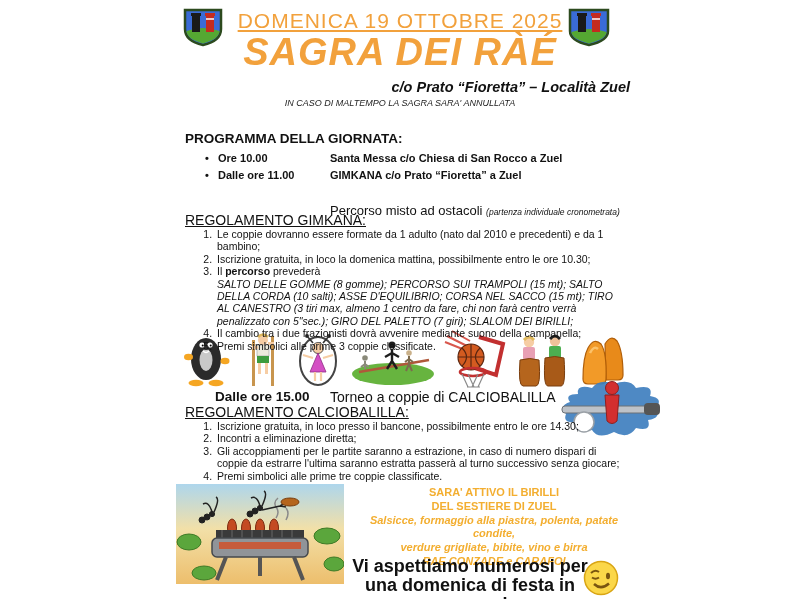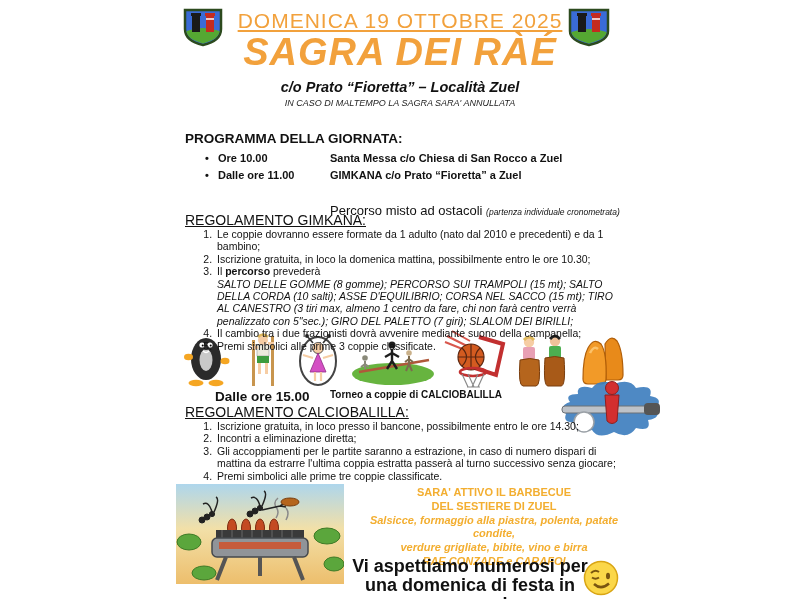--- a/index.html
+++ b/index.html
@@ -5,21 +5,21 @@
   html,body{margin:0;padding:0;background:#fff;}
   .page{position:relative;width:800px;height:600px;background:#ffffff;overflow:hidden;
         font-family:"Liberation Sans",sans-serif;color:#111;}
   .abs{position:absolute;}
   .b{font-weight:bold;} .i{font-style:italic;}
 
   .date-line{left:170px;top:9px;width:460px;text-align:center;font-size:21px;font-weight:normal;
              color:#F2A13C;text-decoration:underline;letter-spacing:1px;}
   .main-title{left:170px;top:31px;width:460px;text-align:center;font-size:38px;font-weight:bold;
               font-style:italic;color:#F2A13C;letter-spacing:1px;}
-  .location-line{left:170px;top:79px;width:460px;text-align:center;font-size:14.5px;
+  .location-line{left:170px;top:79px;width:460px;text-align:right;font-size:14.5px;
                  font-weight:bold;font-style:italic;color:#111;}
   .weather-note{left:170px;top:98px;width:460px;text-align:center;font-size:9px;
                 font-weight:normal;font-style:italic;color:#222;}
   .crest{width:44px;height:40px;top:7px;}
   .crest.left{left:181px;} .crest.right{left:567px;}
 
   .prog-head{left:185px;top:131px;font-size:13.5px;font-weight:bold;}
   .prog-row{left:205px;font-size:11px;font-weight:bold;display:flex;}
   .prog-row .bullet{width:13px;}
   .prog-row .bullet::before{content:"\2022";}
@@ -30,21 +30,21 @@
   .rule-head{font-size:14px;font-weight:normal;text-decoration:underline;left:185px;}
   ol.rules{margin:0;padding:0 0 0 17px;width:412px;font-size:10.5px;line-height:12.4px;}
   ol.rules li{margin:0;padding-left:2px;}
   .rule-detail{font-style:italic;}
 
   .clip-row{left:182px;top:330px;width:448px;height:58px;display:flex;
             justify-content:space-between;align-items:center;}
   .clip-row svg{display:block;}
 
   .aft-time{left:215px;top:389px;font-size:13.5px;font-weight:bold;}
-  .aft-event{left:330px;top:389px;font-size:10px;font-weight:bold;}
+  .aft-event{left:330px;top:389px;font-size:14px;font-weight:normal;}
 
   .gimkana-list{left:198px;top:228px;}
   .calcio-list{left:198px;top:420px;}
   .list-wrap{position:absolute;z-index:2;}
   .foosball{left:556px;top:376px;z-index:1;}
 
   .bbq-img{left:176px;top:484px;}
   .bbq-text{left:348px;top:486px;width:292px;text-align:center;color:#F3AE30;
             font-weight:bold;font-size:11px;line-height:13.8px;}
   .closing{left:340px;top:557px;width:260px;text-align:center;font-weight:bold;
@@ -189,21 +189,21 @@
     <circle cx="56" cy="12" r="6.5" fill="#D32F2F" stroke="#8E1F1F"></circle>
     <path d="M49 19 H63 L61 45 Q56 50 51 45 Z" fill="#D32F2F" stroke="#8E1F1F"></path>
     <circle cx="28" cy="46" r="10" fill="#ffffff" stroke="#9aa0a6" stroke-width="1.5"></circle>
   </svg>
 
   <div class="abs rule-head" style="top:404px">REGOLAMENTO CALCIOBALILLA:</div>
   <div class="abs list-wrap calcio-list">
     <ol class="rules">
       <li>Iscrizione gratuita, in loco presso il bancone, possibilmente entro le ore 14.30;</li>
       <li>Incontri a eliminazione diretta;</li>
-      <li>Gli accoppiamenti per le partite saranno a estrazione, in caso di numero dispari di mattina da estrarre l'ultima coppia estratta passerà al turno successivo senza giocare;</li>
+      <li>Gli accoppiamenti per le partite saranno a estrazione, in caso di numero dispari di coppie da estrarre l'ultima saranno estratta passerà al turno successivo senza giocare;</li>
       <li>Premi simbolici alle prime tre coppie classificate.</li>
     </ol>
   </div>
 
   <svg class="abs bbq-img" width="168" height="100" viewBox="0 0 168 100">
     <defs>
       <linearGradient id="bbqsky" x1="0" y1="0" x2="0" y2="1">
         <stop offset="0" stop-color="#AED6EC"></stop>
         <stop offset="0.45" stop-color="#F2E0A8"></stop>
         <stop offset="1" stop-color="#EDBE6C"></stop>
@@ -236,21 +236,21 @@
       <circle cx="74" cy="30" r="3"></circle>
         <circle cx="79" cy="27" r="3"></circle>
         <circle cx="84" cy="24" r="2.6"></circle>
       <path d="M84 22 Q81 11 75 14 M86 22 Q92 9 88 7" fill="none" stroke-width="1.5"></path>
       <path d="M86 26 L104 22 M104 22 L109 19 M104 22 L110 23" fill="none" stroke-width="1.5"></path>
     </g>
     <ellipse cx="114" cy="18" rx="9" ry="4" fill="#B5651D" stroke="#7A3E0E"></ellipse>
   </svg>
 
   <div class="abs bbq-text">
-    <div>SARA' ATTIVO IL BARBECUE</div>
+    <div>SARA' ATTIVO IL BIRILLI</div>
     <div>DEL SESTIERE DI ZUEL</div>
     <div class="i">Salsicce, formaggio alla piastra, polenta, patate condite,</div>
     <div class="i">verdure grigliate, bibite, vino e birra</div>
     <div class="i">RAE CONZADE e CARAFOI</div>
   </div>
 
   <div class="abs closing">
     <div>Vi aspettiamo numerosi per</div>
     <div>una domenica di festa in compagnia</div>
   </div>

